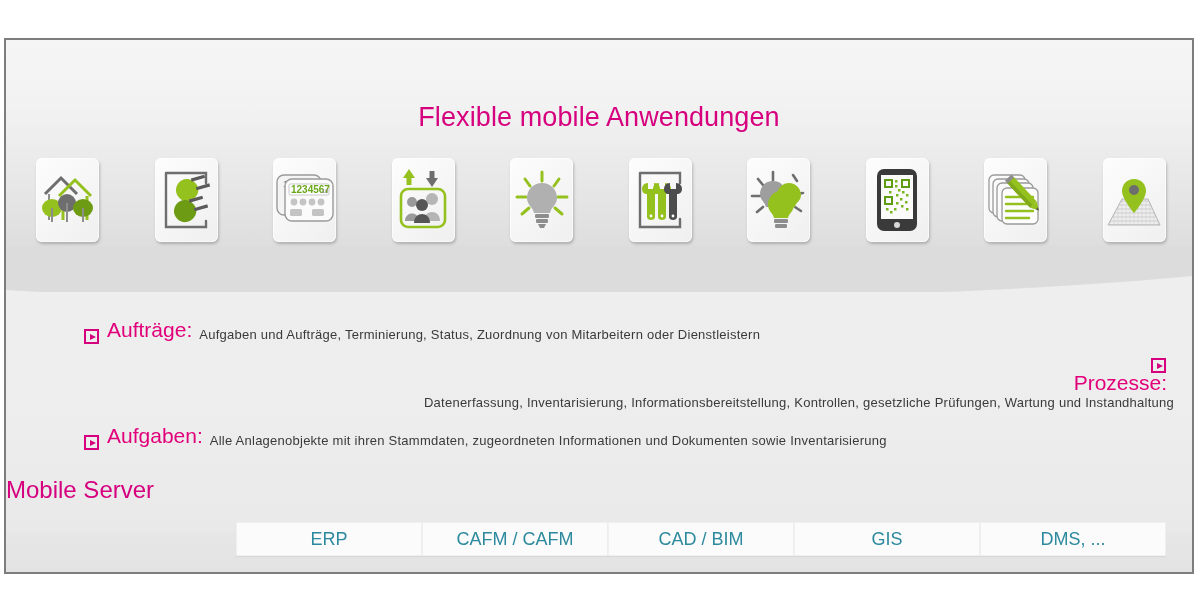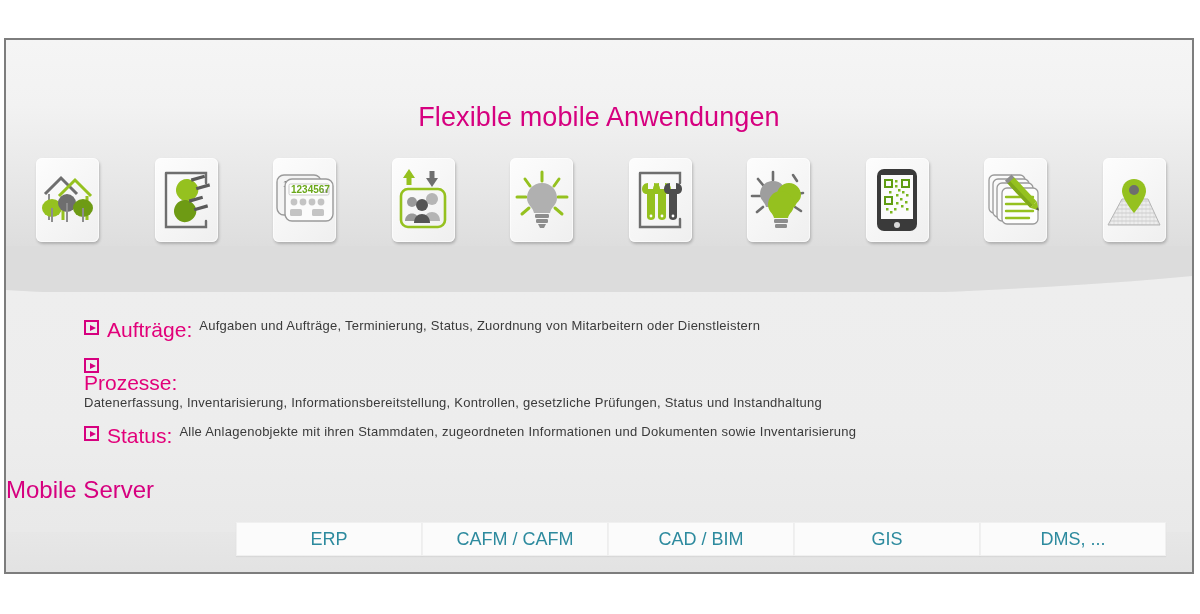--- a/index.html
+++ b/index.html
@@ -117,21 +117,21 @@
 
   
   .bullets {
     position: absolute;
     left: 78px;
     top: 278px;
     width: 1090px;
   }
   .bullet-row {
     display: flex;
-    align-items: flex-start;
+    align-items: flex-end;
     margin-bottom: 14px;
     white-space: nowrap;
   }
   .bullet-row:nth-child(2) { margin-bottom: 14px; flex-direction: column; }
   .marker {
     flex: 0 0 auto;
     width: 15px;
     height: 15px;
     border: 2px solid #d6007f;
     box-sizing: border-box;
@@ -419,25 +419,25 @@
 
     <div class="bullets">
       <div class="bullet-row">
         <span class="marker"></span>
         <span class="bullet-term">Aufträge:</span>
         <span class="bullet-text">Aufgaben und Aufträge, Terminierung, Status, Zuordnung von Mitarbeitern oder Dienstleistern</span>
       </div>
       <div class="bullet-row">
         <span class="marker"></span>
         <span class="bullet-term">Prozesse:</span>
-        <span class="bullet-text">Datenerfassung, Inventarisierung, Informationsbereitstellung, Kontrollen, gesetzliche Prüfungen, Status und Instandhaltung</span>
+        <span class="bullet-text">Datenerfassung, Inventarisierung, Informationsbereitstellung, Kontrollen, gesetzliche Prüfungen, Wartung und Instandhaltung</span>
       </div>
       <div class="bullet-row">
         <span class="marker"></span>
-        <span class="bullet-term">Status:</span>
+        <span class="bullet-term">Aufgaben:</span>
         <span class="bullet-text">Alle Anlagenobjekte mit ihren Stammdaten, zugeordneten Informationen und Dokumenten sowie Inventarisierung</span>
       </div>
     </div>
 
     <div class="server-title">Mobile Server</div>
 
     <div class="sys-row">
       <div class="sys-box">ERP</div>
       <div class="sys-box">CAFM / CAFM</div>
       <div class="sys-box">CAD / BIM</div>

